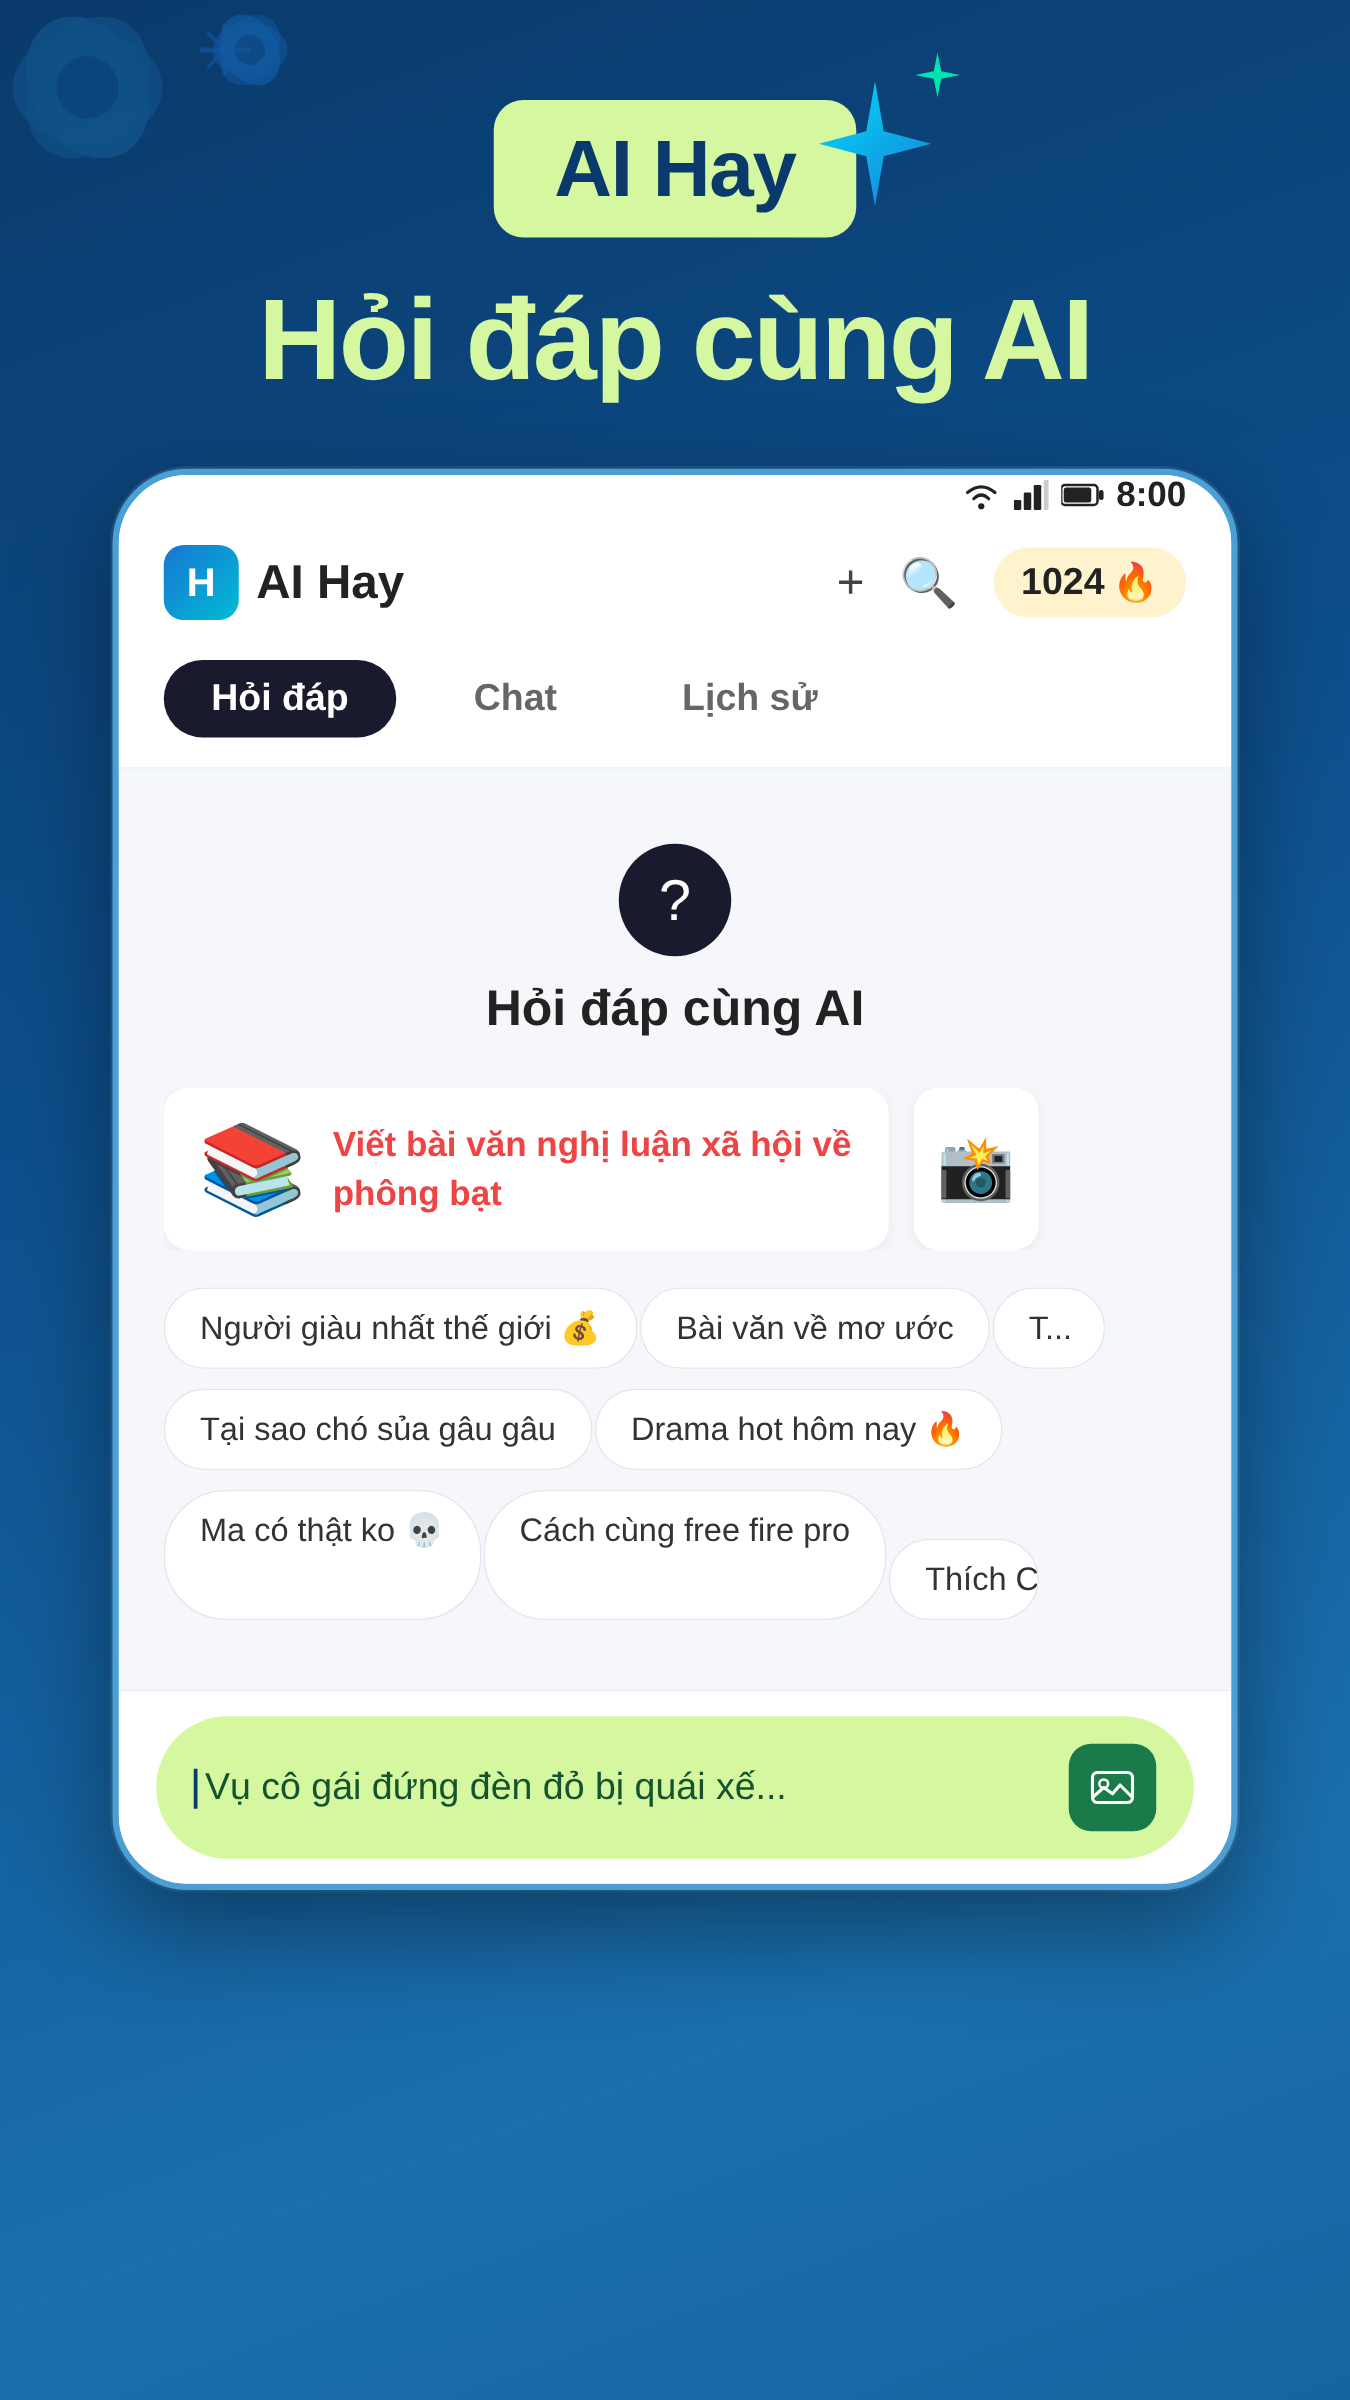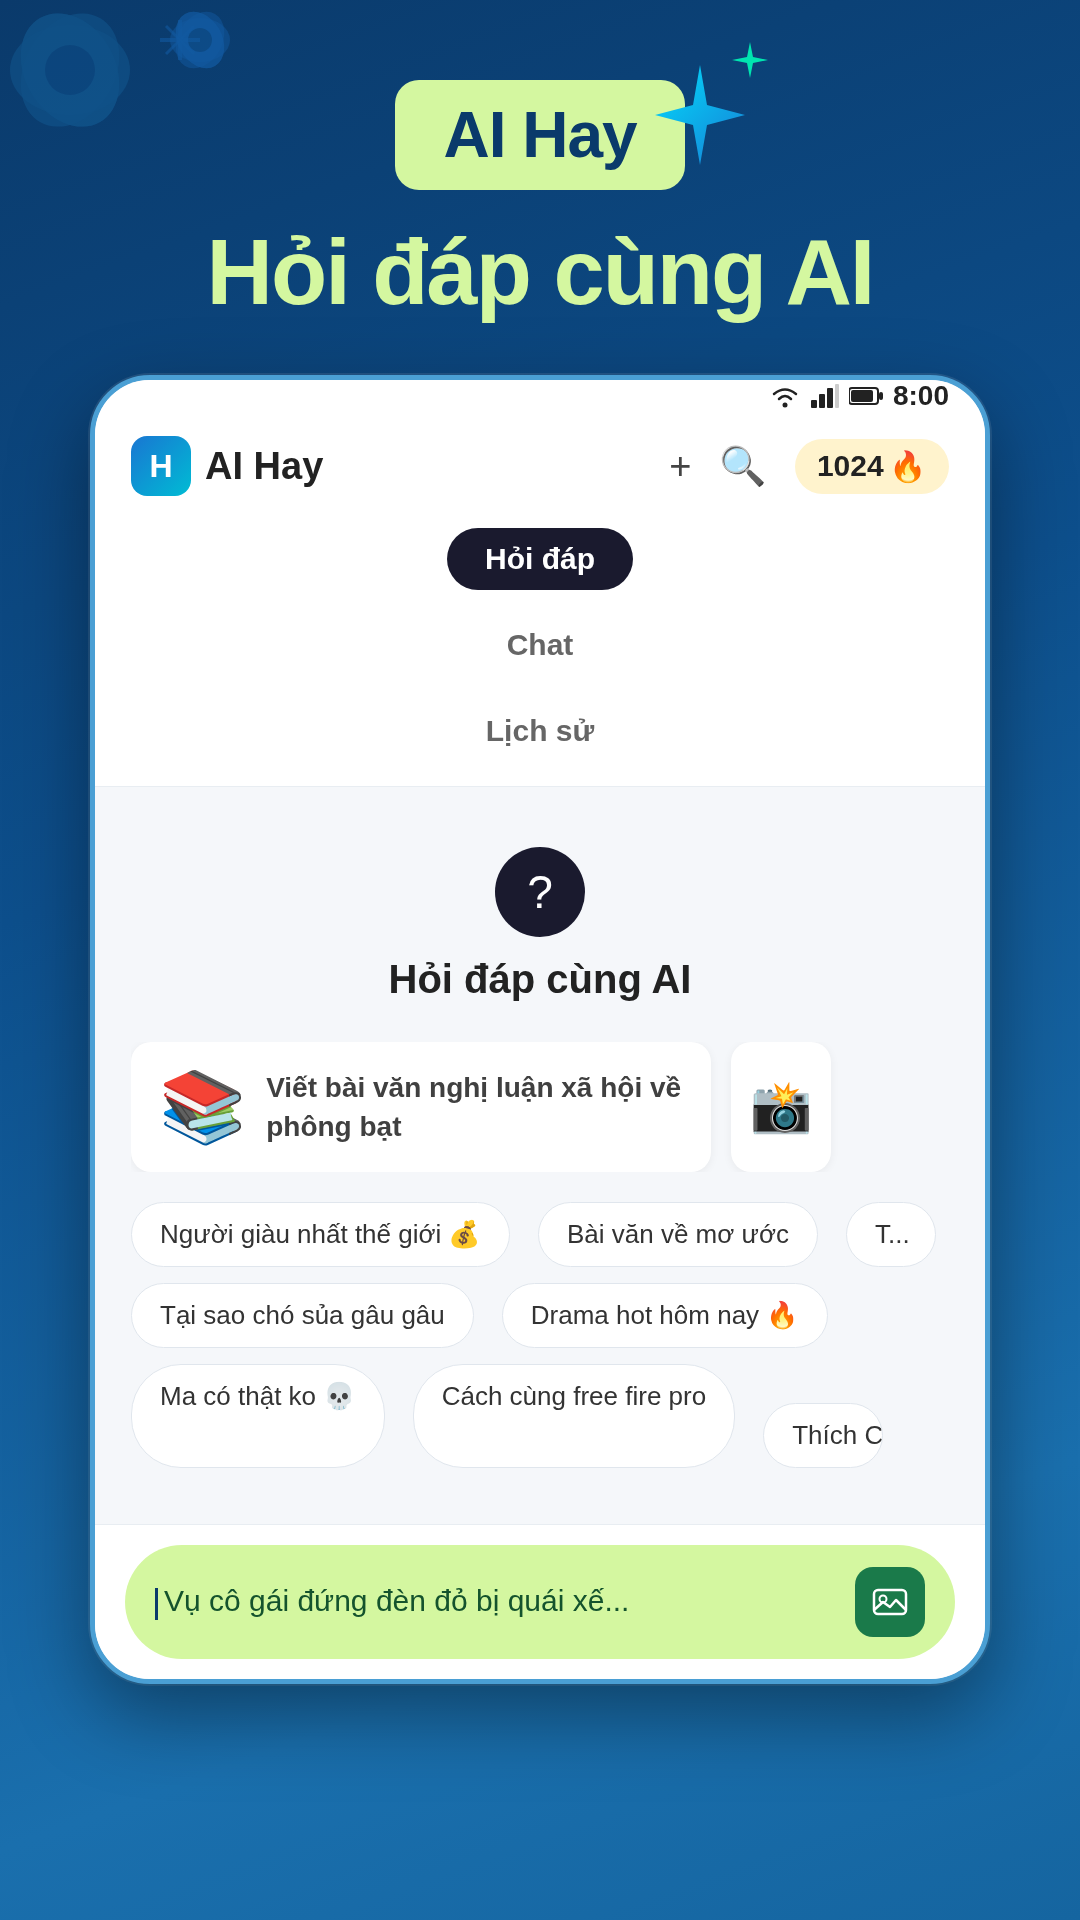--- a/index.html
+++ b/index.html
@@ -156,21 +156,20 @@
     }
 
     
     .tab-bar {
       background: white;
       display: flex;
       align-items: center;
       padding: 12px 36px 24px;
       gap: 24px;
       border-bottom: 1px solid #e8edf2;
-      flex-direction: column;
     }
 
     .tab-item {
       padding: 14px 38px;
       border-radius: 50px;
       font-size: 30px;
       font-weight: 600;
       cursor: pointer;
     }
 
@@ -238,40 +237,40 @@
     }
 
     .card-emoji {
       font-size: 70px;
       flex-shrink: 0;
     }
 
     .card-text {
       font-size: 28px;
       font-weight: 600;
-      color: #404040;
+      color: #ef4444;
       line-height: 1.4;
     }
 
     .suggestion-card-partial {
       background: white;
       border-radius: 20px;
       padding: 24px 28px;
       flex: 0 0 100px;
       overflow: hidden;
       box-shadow: 0 2px 10px rgba(0,0,0,0.06);
       display: flex;
       align-items: center;
       justify-content: center;
     }
 
     
     .tag-row {
       display: flex;
-      gap: 28px;
+      gap: 2px;
       margin-bottom: 16px;
       overflow: hidden;
     }
 
     .tag-chip {
       background: white;
       border: 1.5px solid #e0e6ed;
       border-radius: 50px;
       padding: 16px 28px;
       font-size: 26px;

